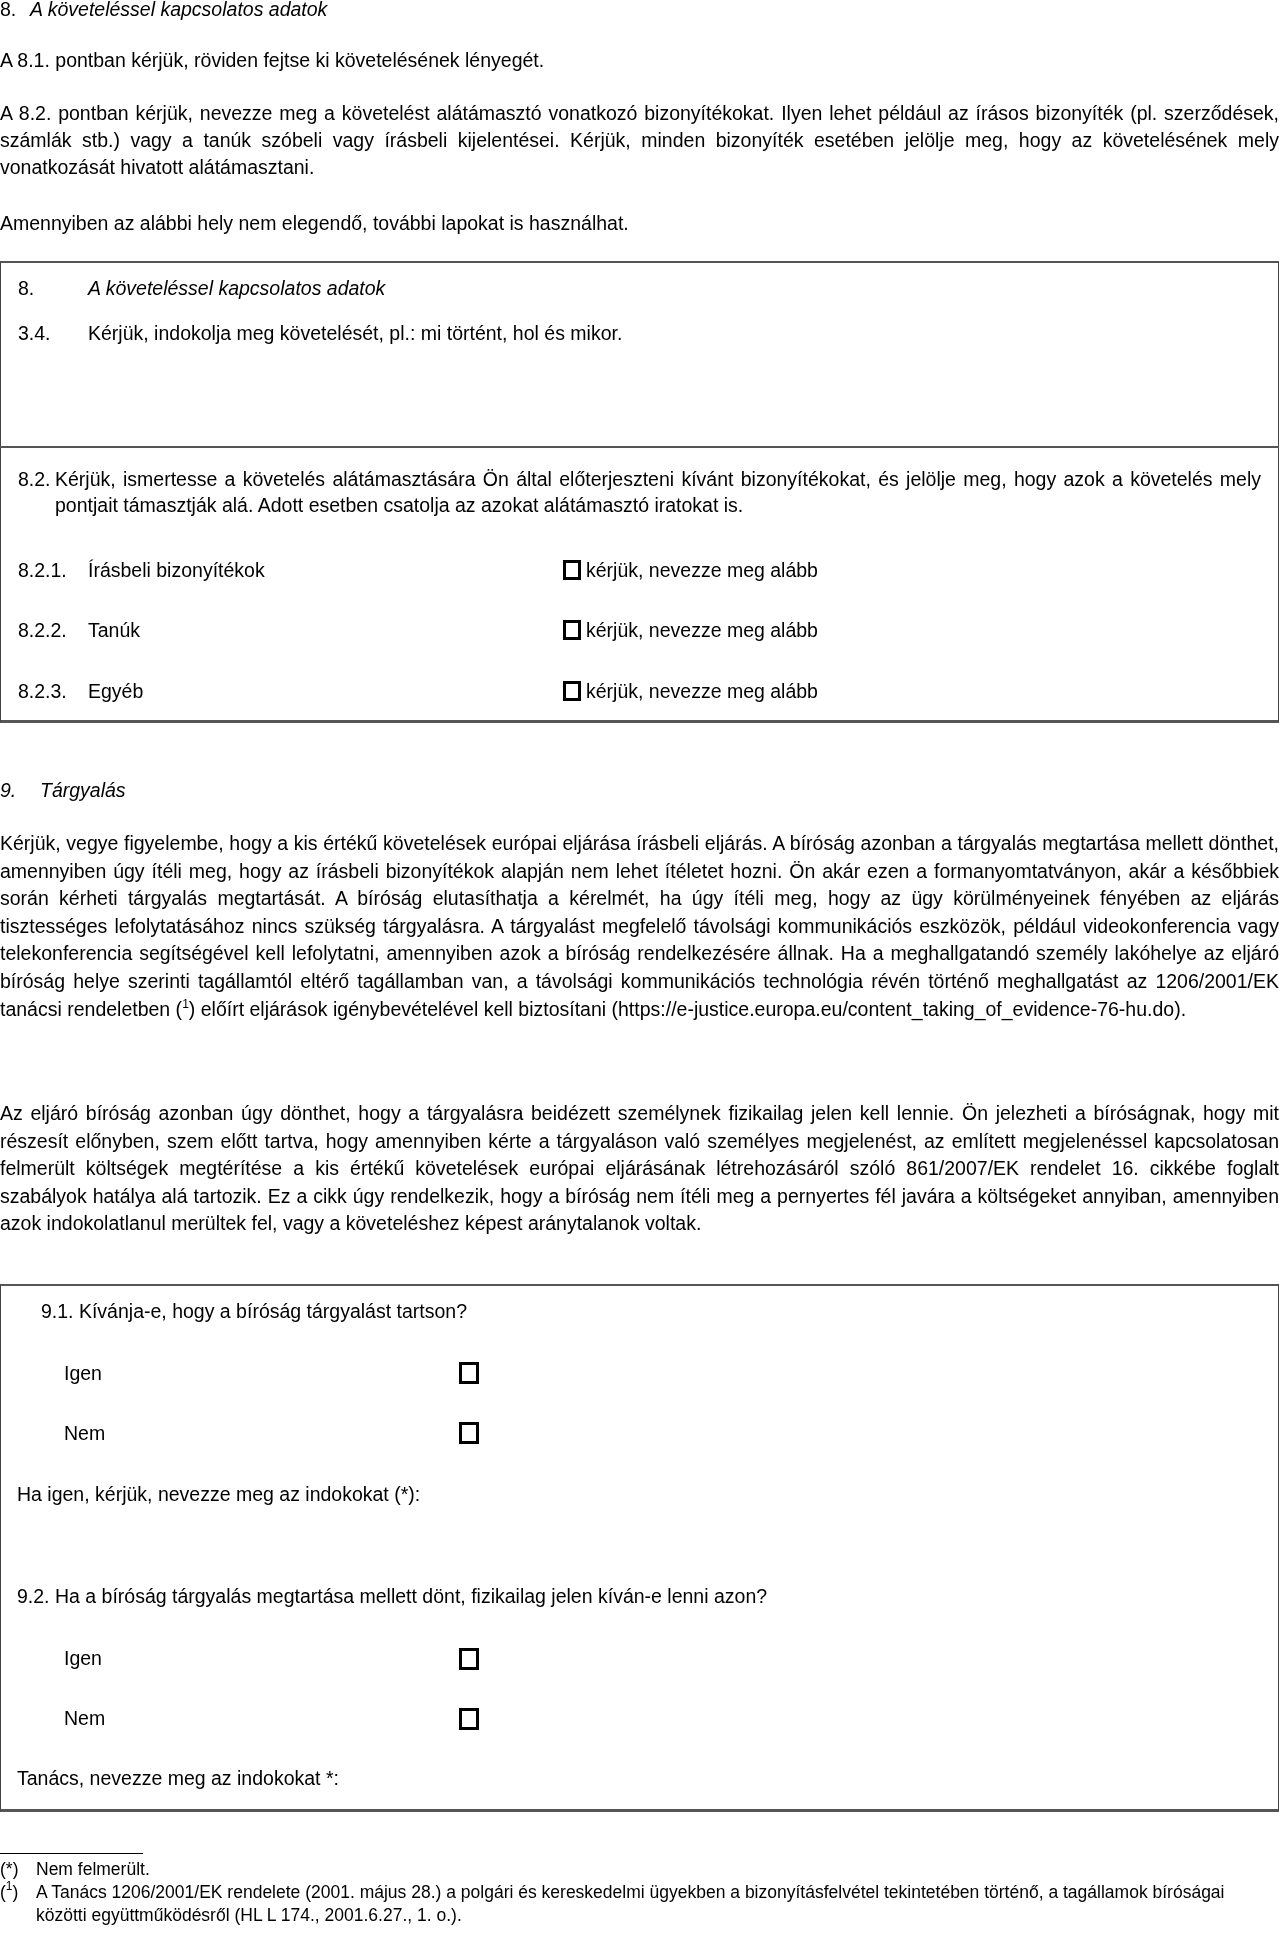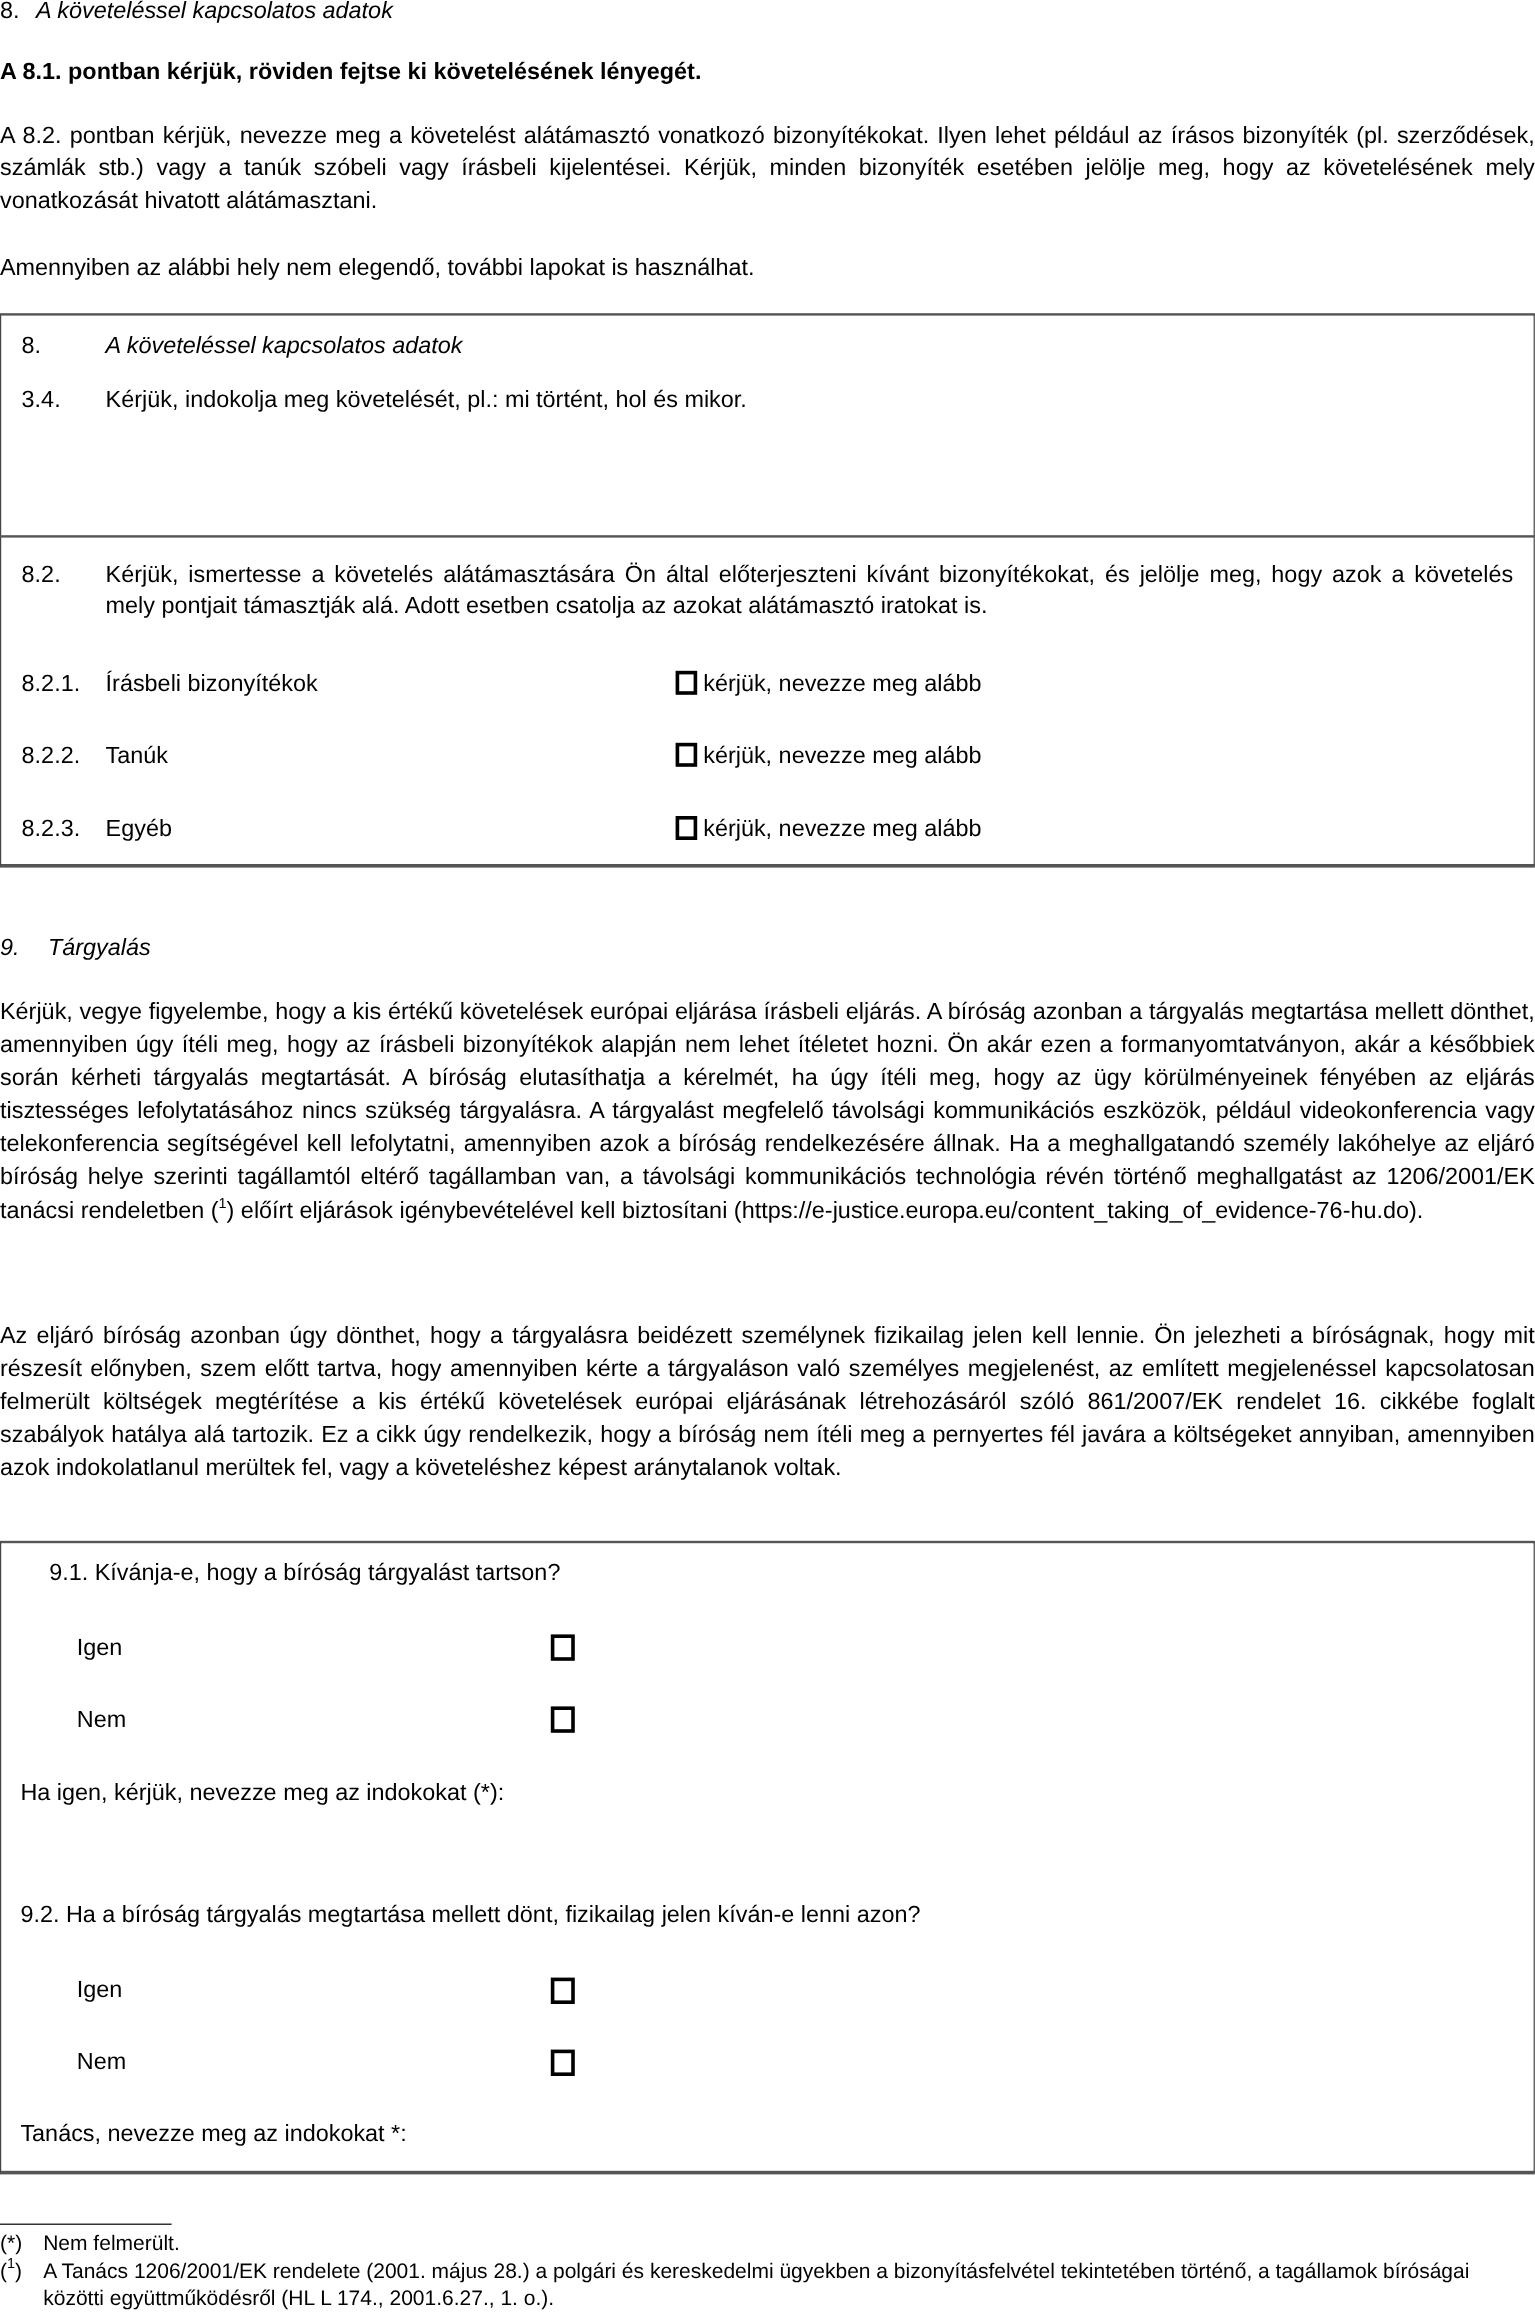--- a/index.html
+++ b/index.html
@@ -18,38 +18,38 @@
   .num { display: inline-block; width: 70px; }
   .fnmark { display: inline-block; width: 36px; }
   sup { font-size: 12px; line-height: 0; vertical-align: 8px; }
 </style>
 </head>
 <body>
 
 <div class="abs" style="left:0; top:-4px;">
   <span style="display:inline-block;width:30px;">8.</span><span class="ital">A követeléssel kapcsolatos adatok</span>
 </div>
-<div class="abs" style="left:0; top:47px; width:1090px;font-weight:bold;">A 8.1. pontban kérjük, röviden fejtse ki követelésének lényegét.</div>
+<div class="abs" style="left:0; top:47px; width:1090px;">A 8.1. pontban kérjük, röviden fejtse ki követelésének lényegét.</div>
 <div class="abs just" style="left:0; top:100px; width:1279px; line-height:27px;">A 8.2. pontban kérjük, nevezze meg a követelést alátámasztó vonatkozó bizonyítékokat. Ilyen lehet például az írásos bizonyíték (pl. szerződések, számlák stb.) vagy a tanúk szóbeli vagy írásbeli kijelentései. Kérjük, minden bizonyíték esetében jelölje meg, hogy az követelésének mely vonatkozását hivatott alátámasztani.</div>
 <div class="abs" style="left:0; top:210px; width:1279px;">Amennyiben az alábbi hely nem elegendő, további lapokat is használhat.</div>
 
 <div class="box" style="left:0; top:261px; width:1279px; height:462px; border-top:2px solid #555;"></div>
 <div class="box-top" style="top:446px;"></div>
 
 <div class="abs" style="left:18px; top:275px;">
   <span class="num">8.</span><span class="ital">A követeléssel kapcsolatos adatok</span>
 </div>
 <div class="abs" style="left:18px; top:320px;">
   <span class="num">3.4.</span><span>Kérjük, indokolja meg követelését, pl.: mi történt, hol és mikor.</span>
 </div>
 <div class="abs" style="left:18px; top:365px; width:1240px; height:75px;"></div>
 
 <div class="abs" style="left:18px; top:466px; width:1243px;">
   <span class="abs" style="left:0;top:0;">8.2.</span>
-  <div class="just" style="margin-left:70px;">Kérjük, ismertesse a követelés alátámasztására Ön által előterjeszteni kívánt bizonyítékokat, és jelölje meg, hogy azok a követelés mely pontjait támasztják alá. Adott esetben csatolja az azokat alátámasztó iratokat is.</div>
+  <div class="just" style="margin-left:37px;">Kérjük, ismertesse a követelés alátámasztására Ön által előterjeszteni kívánt bizonyítékokat, és jelölje meg, hogy azok a követelés mely pontjait támasztják alá. Adott esetben csatolja az azokat alátámasztó iratokat is.</div>
 </div>
 
 <div class="abs" style="left:18px; top:557px; width:1240px;">
   <span class="num">8.2.1.</span><span>Írásbeli bizonyítékok</span>
   <span class="abs" style="left:545px; top:0;"><span class="chk"></span><span>kérjük, nevezze meg alább</span></span>
 </div>
 <div class="abs" style="left:18px; top:617px; width:1240px;">
   <span class="num">8.2.2.</span><span>Tanúk</span>
   <span class="abs" style="left:545px; top:0;"><span class="chk"></span><span>kérjük, nevezze meg alább</span></span>
 </div>

